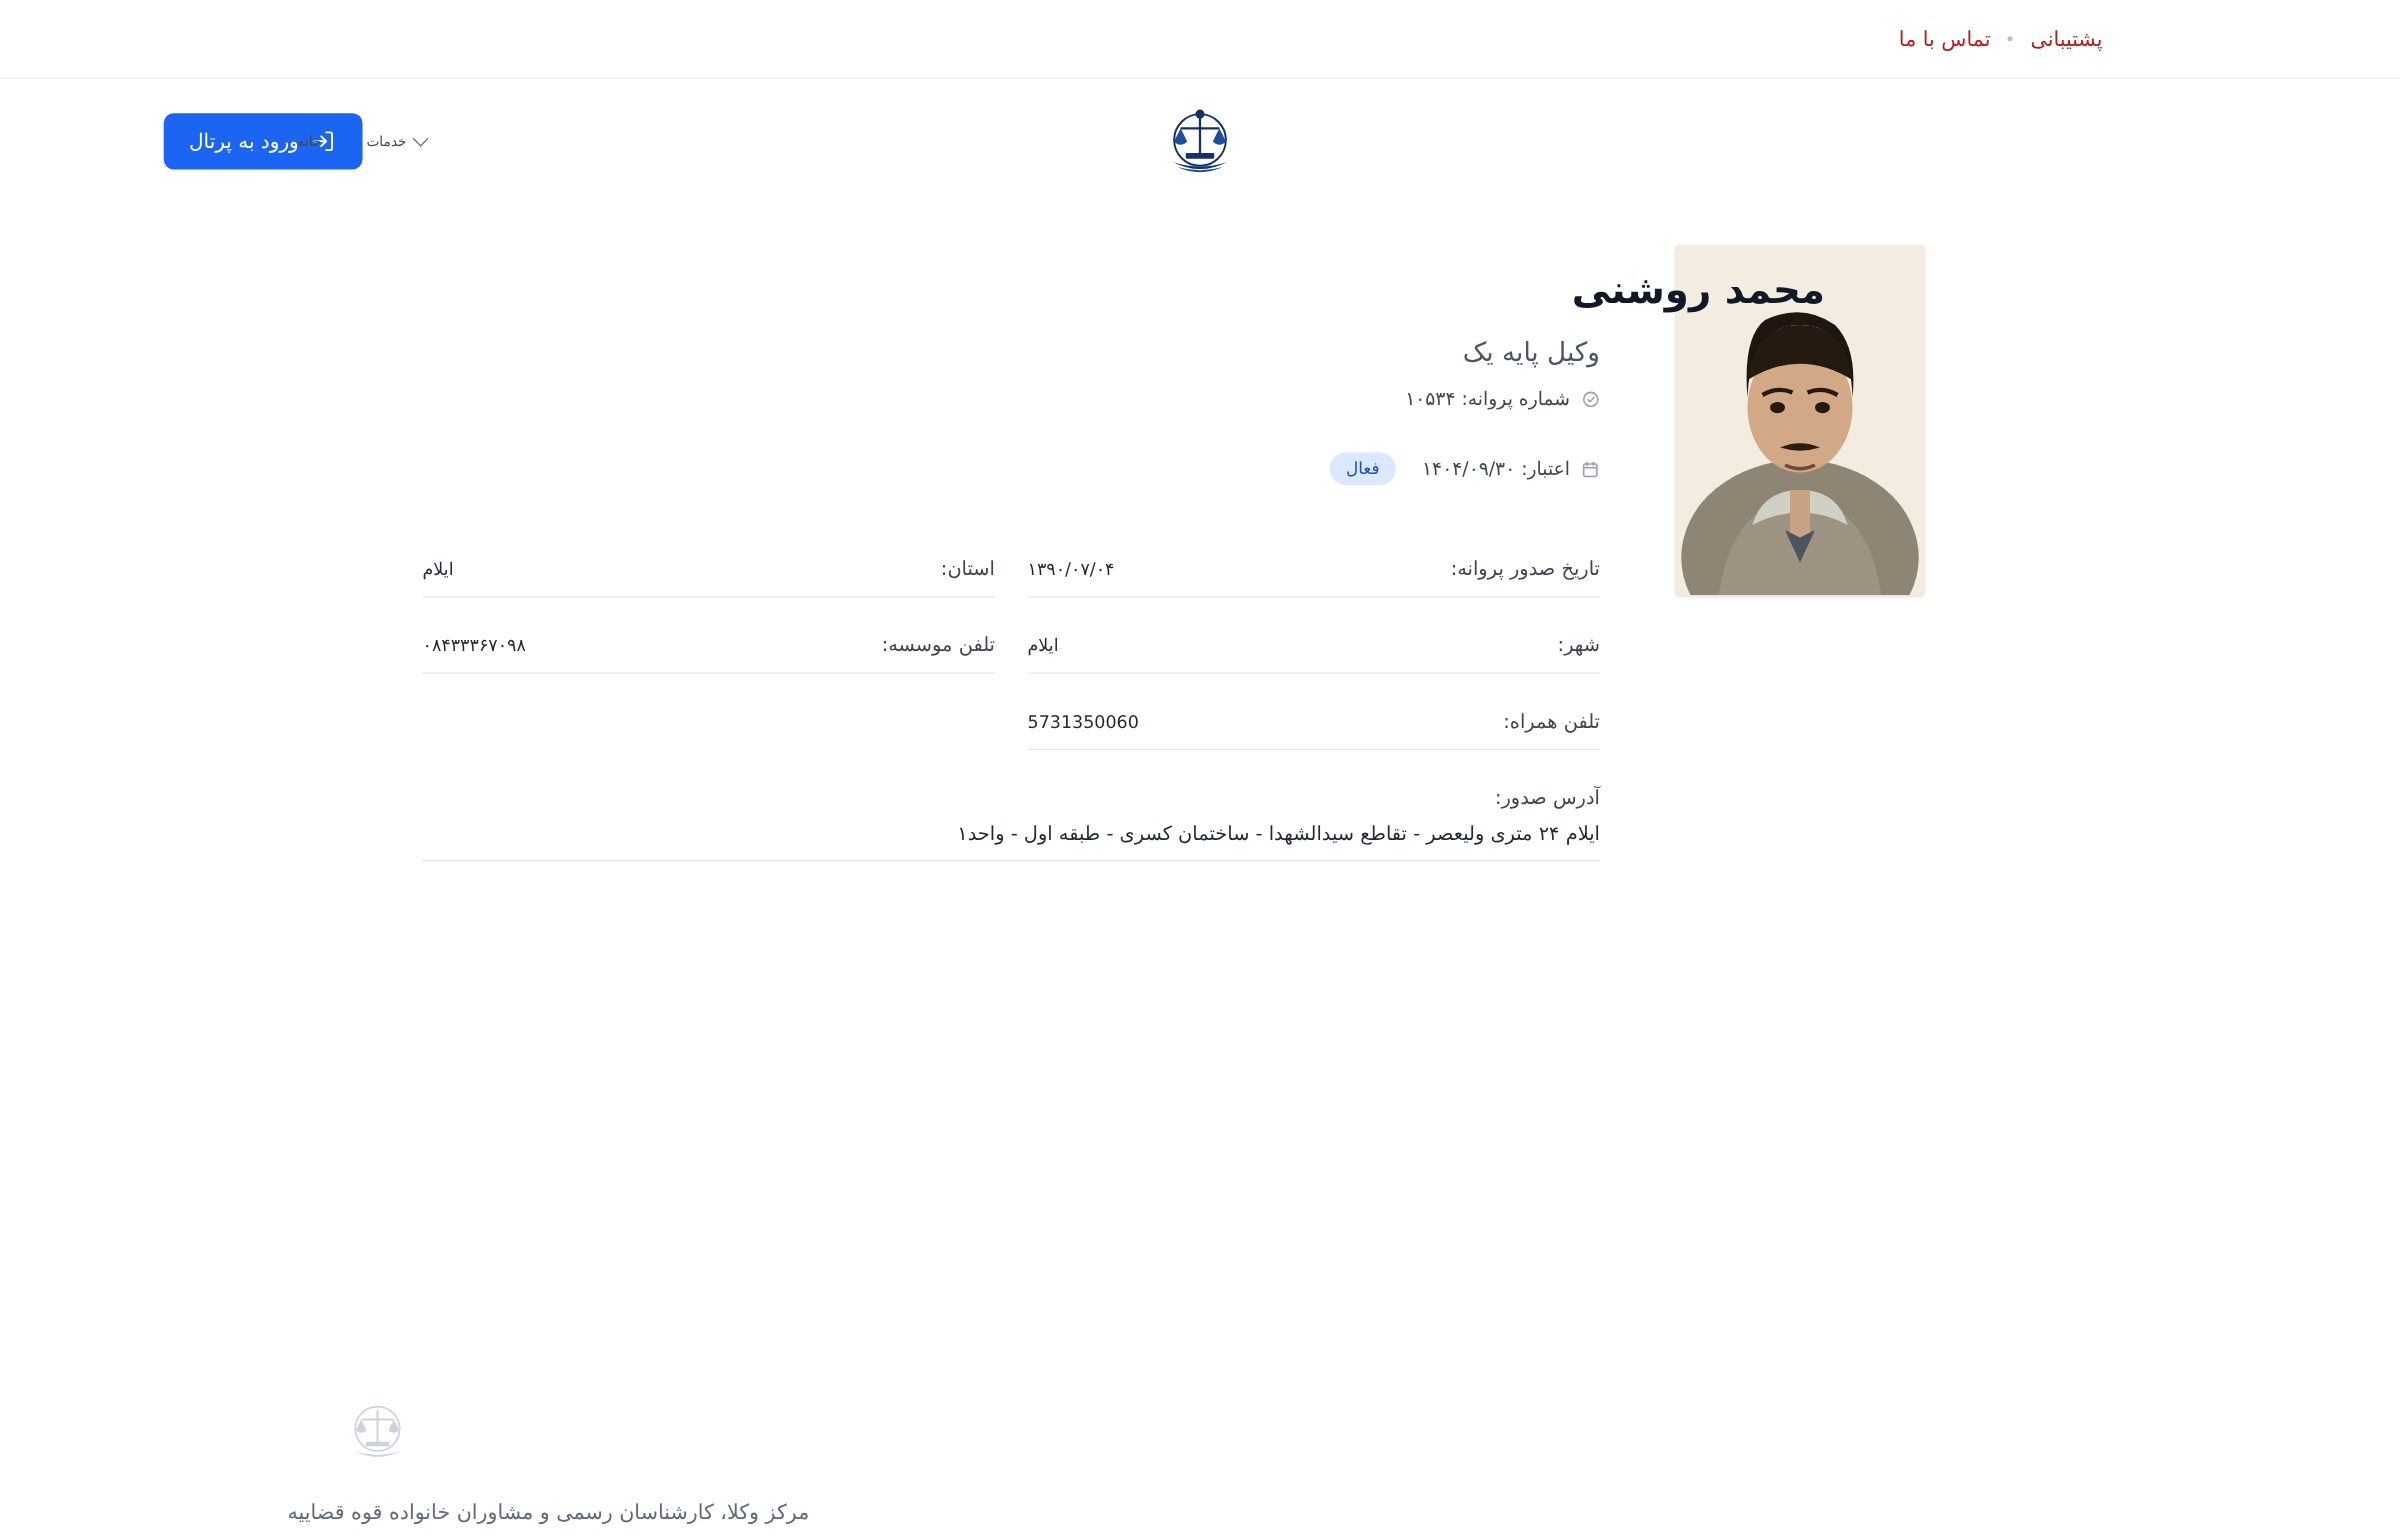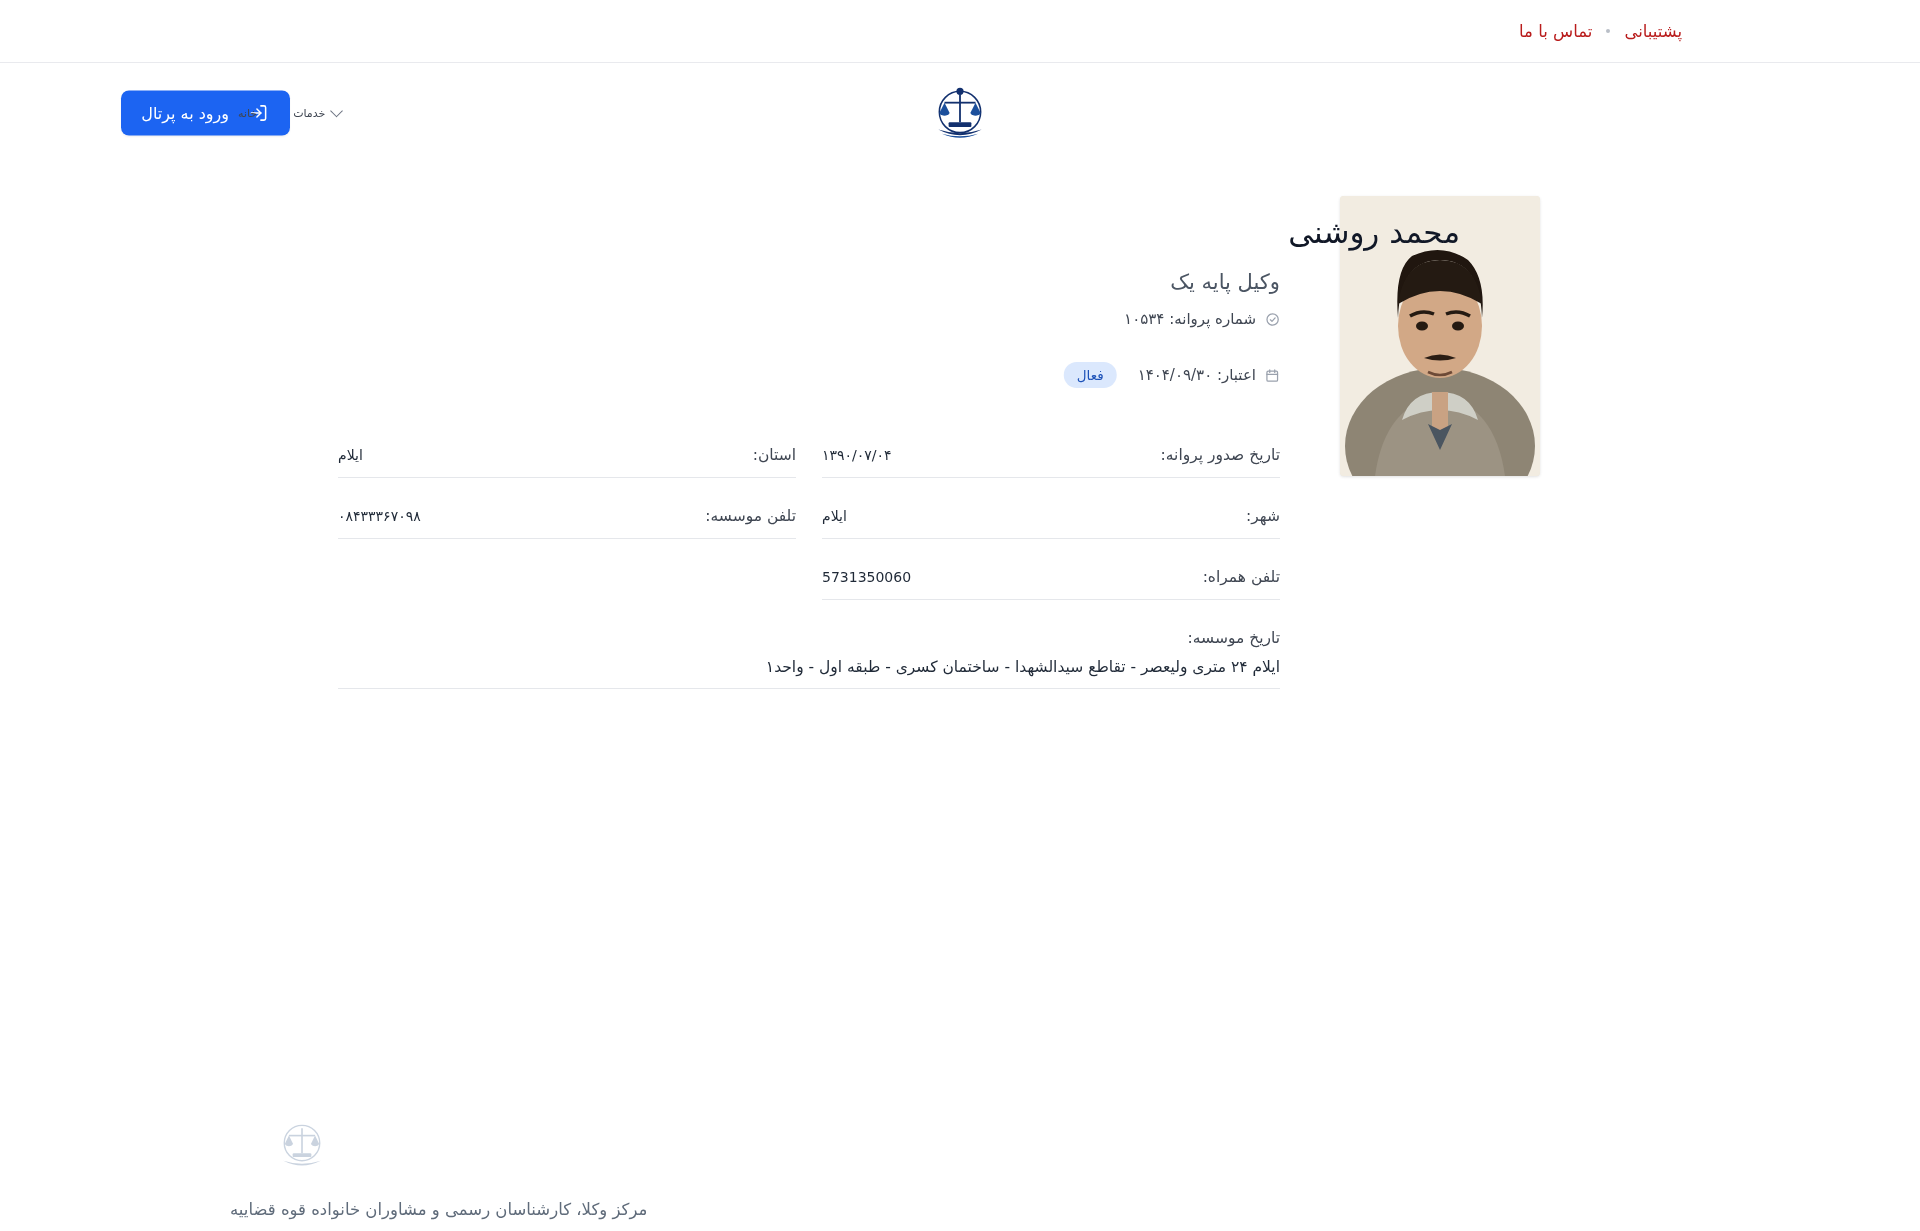--- a/index.html
+++ b/index.html
@@ -62,21 +62,21 @@
   .nav-left {
     position: absolute;
     right: 1630px;
     left: auto;
     top: 50%;
     transform: translateY(-50%);
   }
   .portal-btn {
     display: inline-flex;
     align-items: center;
-    gap: 20px;
+    gap: 10px;
     background: #1c64f2;
     color: #fff;
     border: none;
     border-radius: 8px;
     font-size: 16px;
     font-family: "DejaVu Sans", "Liberation Sans", sans-serif;
     padding: 13px 22px 13px 20px;
     cursor: pointer;
     box-shadow: 0 1px 2px rgba(16,24,40,.06);
   }
@@ -155,21 +155,21 @@
     padding-left: 0;
     padding-right: 0;
   }
   .name {
     position: absolute;
     left: 1100px;
     top: 0;
     width: 180px;
     text-align: right;
     font-size: 31px;
-    font-weight: 400;
+    font-weight: 700;
     color: #111827;
     white-space: nowrap;
     transform: translateX(100%);
   }
   .title-row {
     position: absolute;
     left: 1280px;
     top: 56px;
     transform: translateX(-100%);
     font-size: 21px;
@@ -411,21 +411,21 @@
 
         <div class="frow">
           <div class="fcell">
             <span class="flabel">تلفن همراه:</span>
             <span class="fvalue">5731350060</span>
           </div>
           <div class="fcell empty"></div>
         </div>
 
         <div class="addr">
-          <span class="flabel">تاریخ موسسه:</span>
+          <span class="flabel">آدرس صدور:</span>
           <span class="fvalue">ایلام ۲۴ متری ولیعصر - تقاطع سیدالشهدا - ساختمان کسری - طبقه اول - واحد۱</span>
         </div>
 
       </div>
     </div>
 
     <div class="footer">
       <div class="footer-inner">
         <div class="footer-logo">
           <svg width="56" height="56" viewBox="0 0 120 120">

